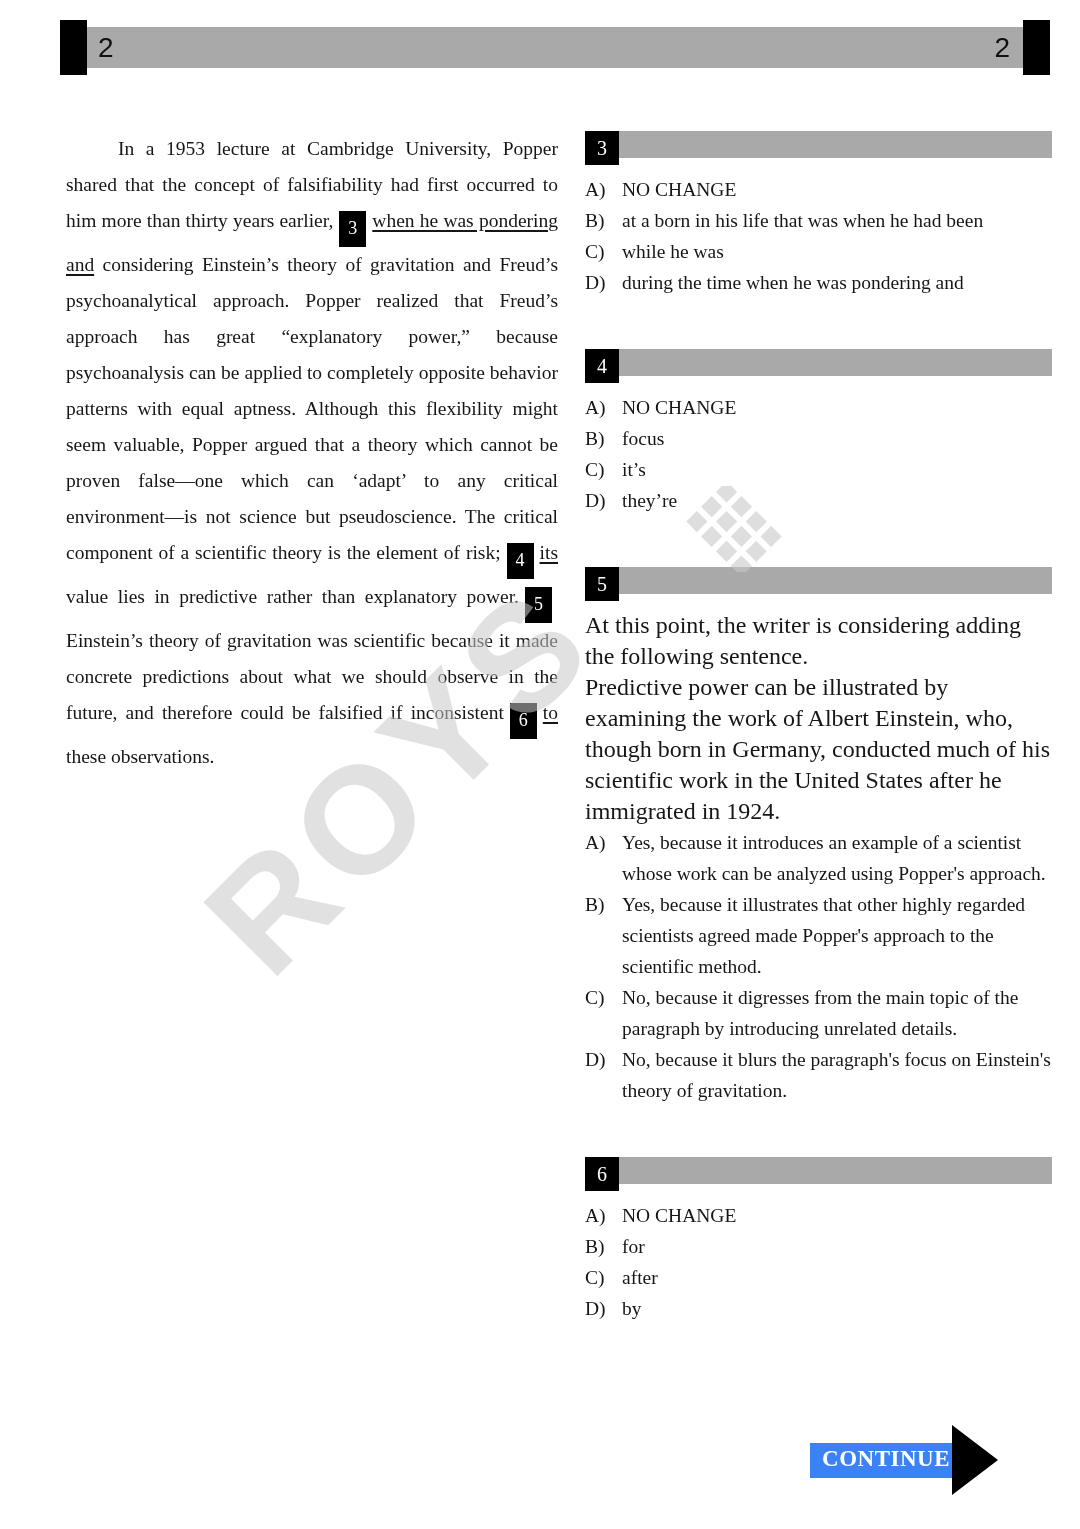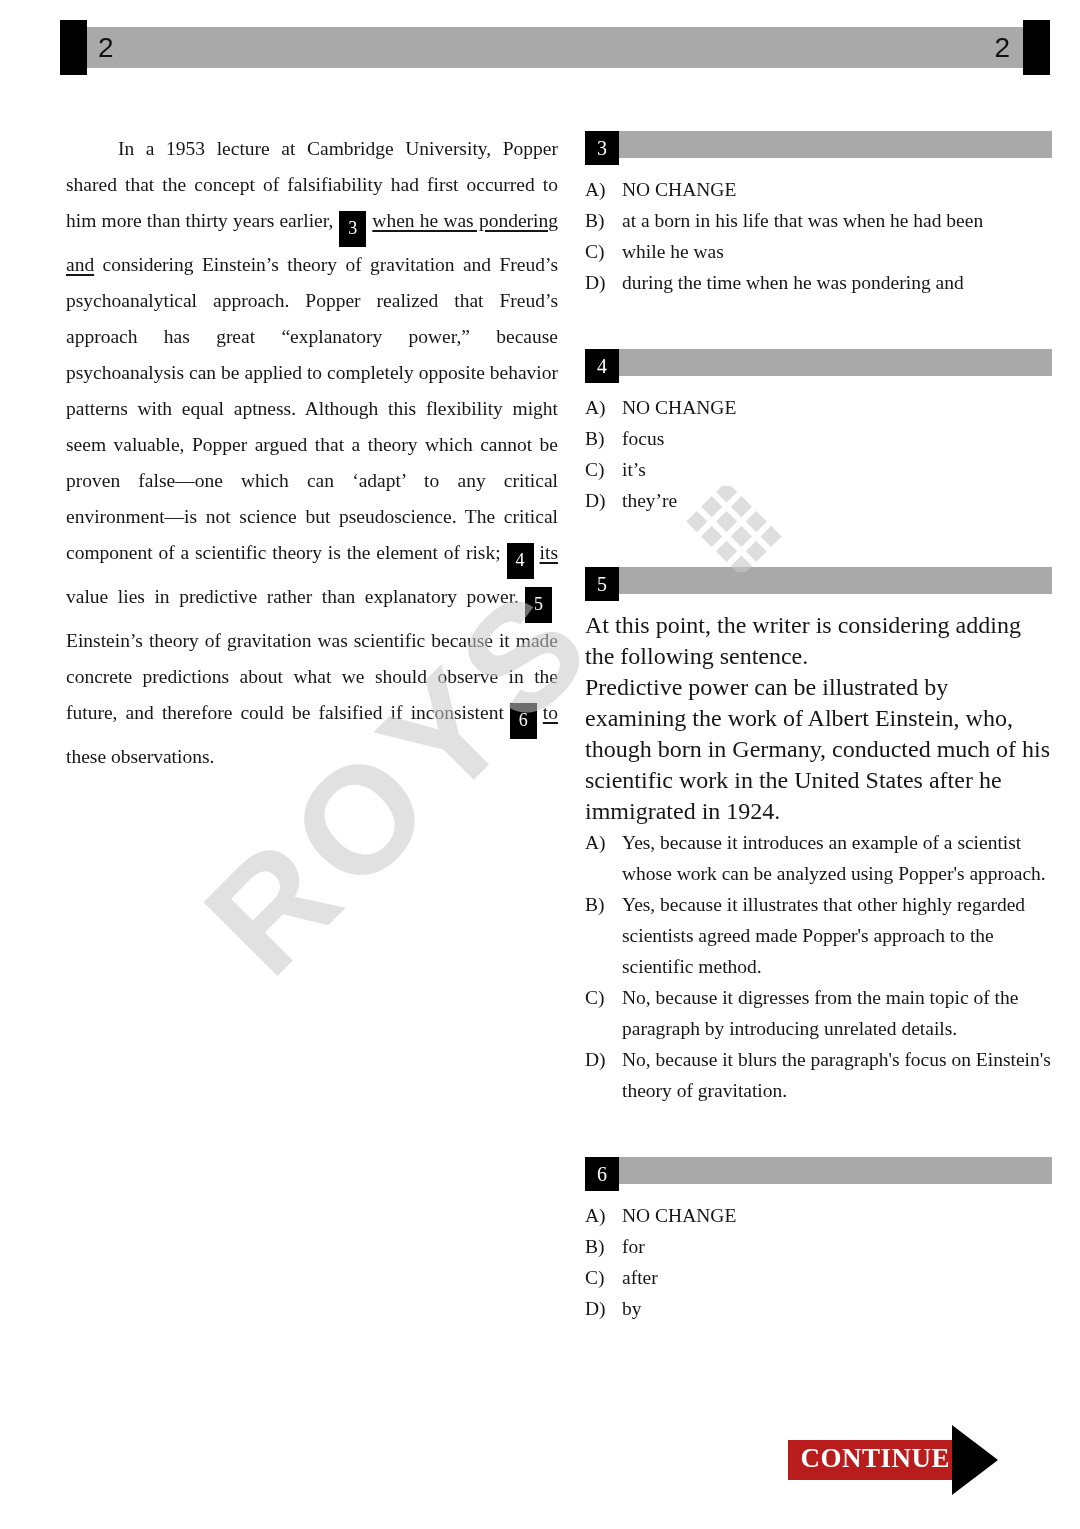--- a/index.html
+++ b/index.html
@@ -46,21 +46,21 @@
   }
   .q-bar { flex:1; height:27px; background:#a9a9a9; }
   .q-stem { font-size:24px; line-height:31px; }
   .choice { display:flex; font-size:19.5px; line-height:31px; }
   .choice-label { flex:none; width:37px; }
   .choice-text { flex:1; }
 
   
   .continue { position:absolute; right:82px; bottom:34px; display:flex; align-items:center; cursor:pointer; }
   .continue-box {
-    background:#b91c1c; color:#fff; font-weight:bold; font-size:27px;
+    background:#3b82f6; color:#fff; font-weight:bold; font-size:23px;
     letter-spacing:0.5px; padding:3px 12px 6px; font-family:"Liberation Serif", serif;
   }
   .continue-arrow {
     width:0; height:0; border-top:35px solid transparent;
     border-bottom:35px solid transparent; border-left:46px solid #000;
     margin-left:-10px;
   }
 
   
   .wm-text {

